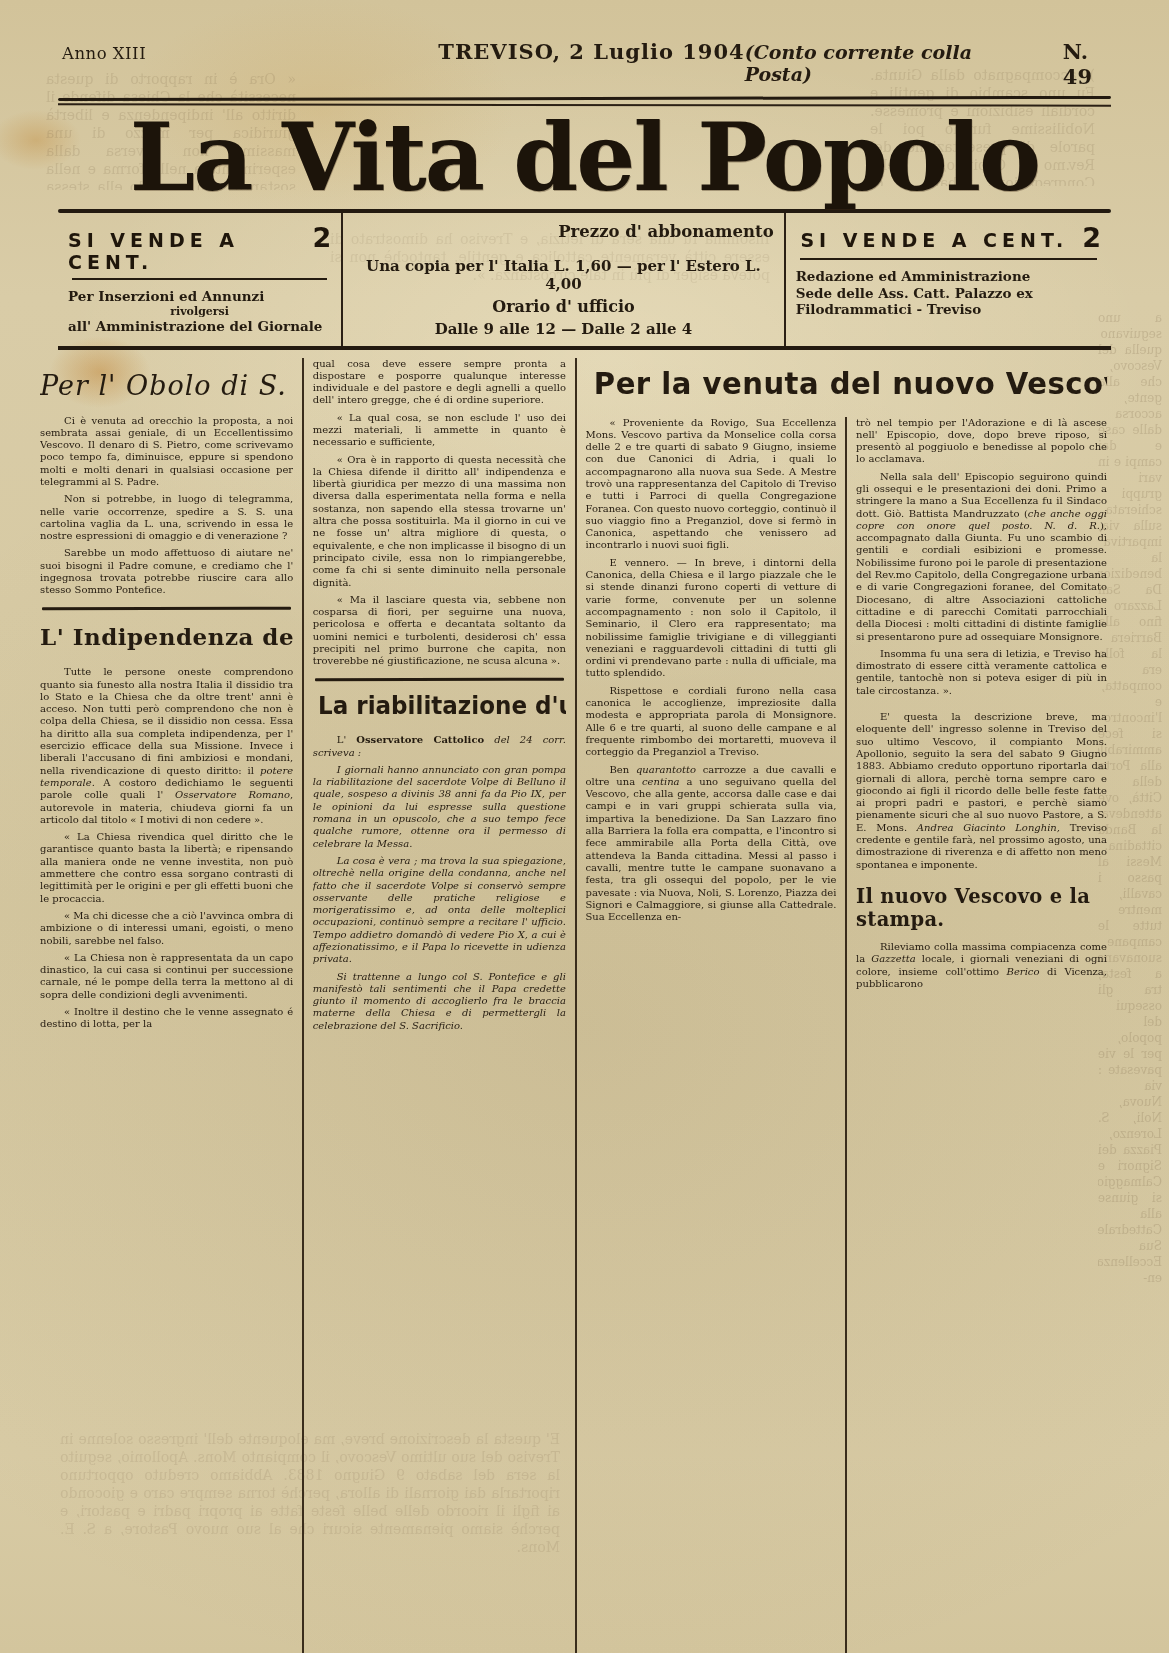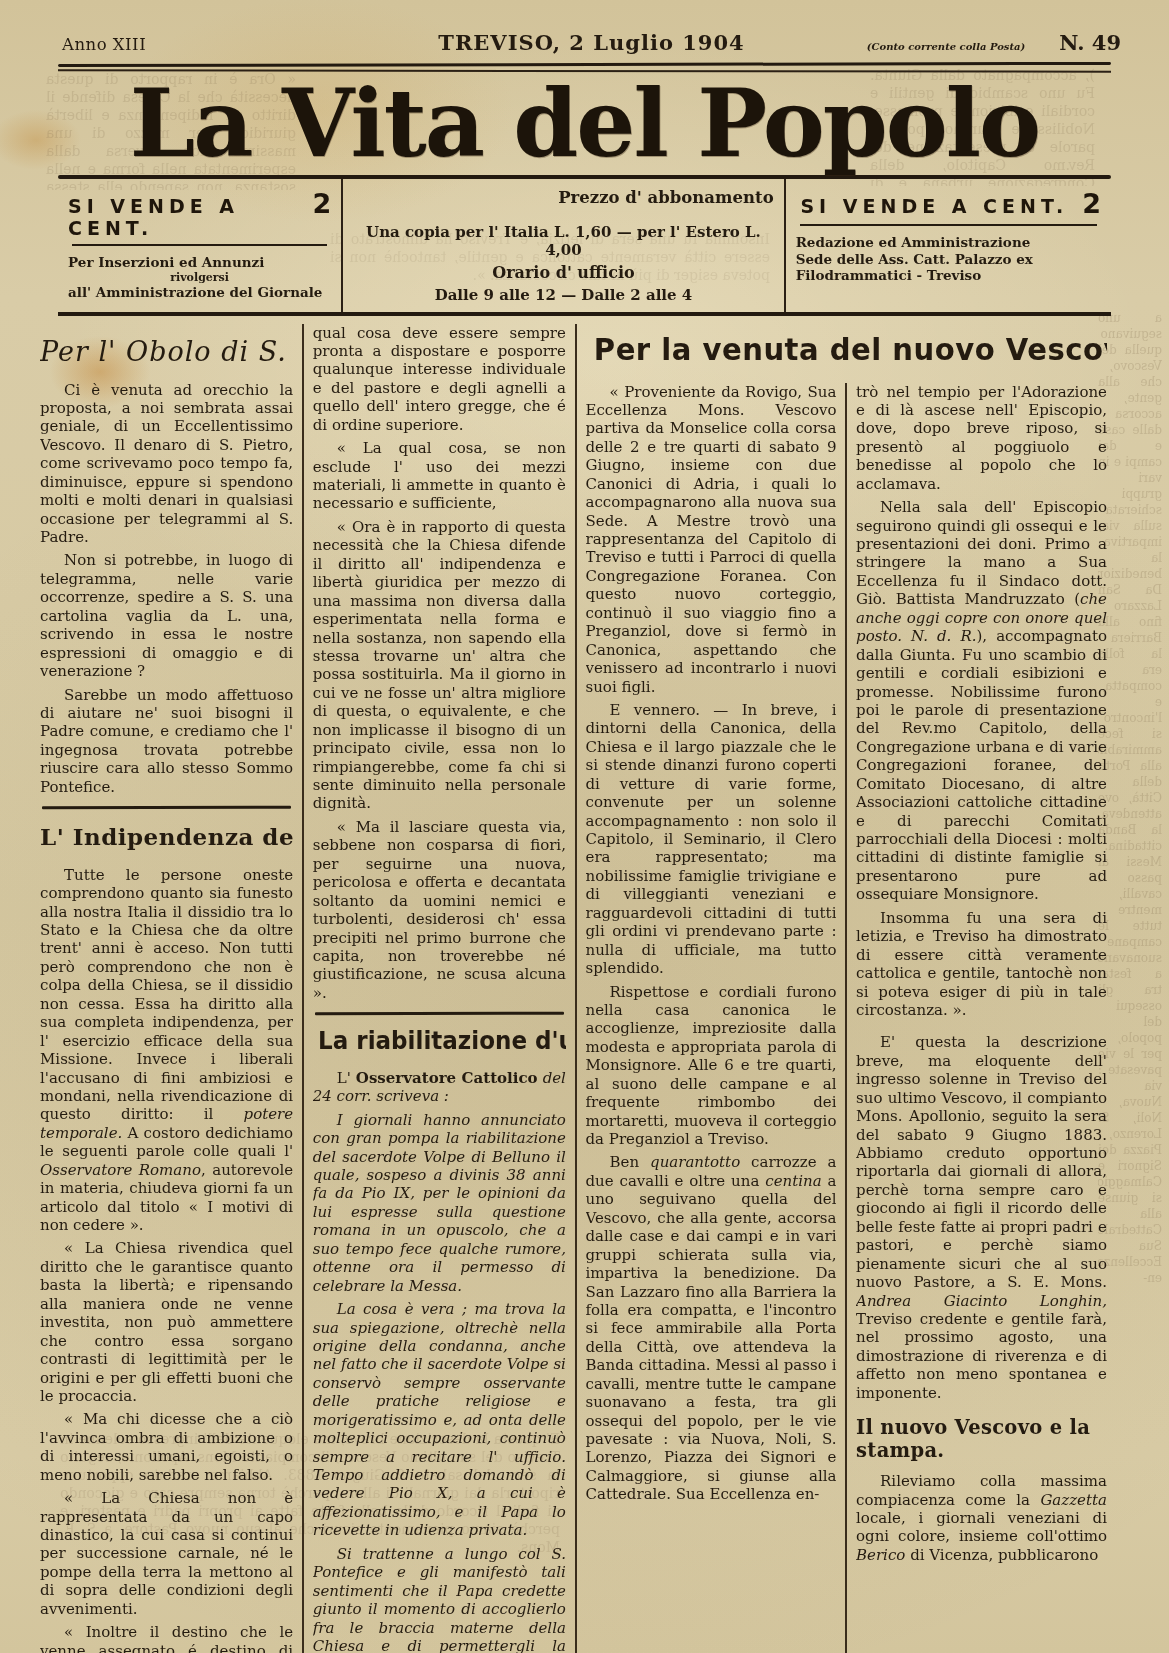--- a/index.html
+++ b/index.html
@@ -13,21 +13,21 @@
       radial-gradient(ellipse 700px 420px at 52% 22%, rgba(255,247,220,.30), rgba(255,247,220,0) 78%),
       radial-gradient(ellipse 1000px 800px at 50% 62%, rgba(115,88,40,.10), rgba(115,88,40,0) 85%),
       linear-gradient(180deg,#d2c39a 0%,#d9cca7 18%,#d5c8a1 55%,#d8cba5 88%,#d3c59d 100%);
   }
   .content{position:relative;z-index:2;}
   
   .topbar{display:grid;grid-template-columns:1fr auto 1fr;align-items:baseline;padding:22px 48px 0 62px;}
   .anno{font-size:16.5px;letter-spacing:.5px;}
   .dateline{font-size:21px;font-weight:bold;letter-spacing:1px;text-align:center;}
   .topright{display:flex;justify-content:flex-end;align-items:baseline;gap:34px;}
-  .postal{font-style:italic;font-weight:bold;font-size:10px;margin-top:19px;}
+  .postal{font-style:italic;font-weight:bold;font-size:19px;margin-top:19px;}
   .issueno{font-size:21px;font-weight:bold;}
   .ruleset{padding:0 58px;margin-top:8px;}
   .rule-a{height:3px;background:#231a10;border-radius:2px;transform:rotate(-.12deg);}
   .rule-b{height:1.8px;background:#2b2015;margin-top:4px;transform:rotate(.08deg);}
   
   .masthead{
     margin:4px 0 2px;text-align:center;font-weight:bold;font-size:93px;line-height:1.04;
     letter-spacing:-2px;color:#1c140a;text-shadow:.6px .8px 0 rgba(60,40,20,.35);
   }
   .rule-thick{height:4px;background:#231a10;margin:2px 58px 0;border-radius:2px;}
@@ -45,21 +45,21 @@
   .small-bold{font-size:13.5px;font-weight:bold;line-height:1.25;}
   .tiny{font-size:11px;font-weight:bold;text-align:center;line-height:1.2;}
   .c-line1{font-size:16.5px;font-weight:bold;text-align:right;}
   .c-line2{font-size:15px;text-align:center;margin-top:16px;font-weight:bold;}
   .c-line3{font-size:16px;font-weight:bold;text-align:center;margin-top:4px;}
   .c-line4{font-size:15px;text-align:center;margin-top:4px;font-weight:bold;}
   
   .bodyarea{display:flex;align-items:stretch;height:1336px;overflow:hidden;padding:8px 62px 0 40px;}
   .vr{flex:0 0 1.6px;background:linear-gradient(#32271a,#453télé) ;background:#3a2d1c;margin:0 9px;}
   .col{flex:1;overflow:hidden;}
-  .col p{margin:0 0 5px;text-indent:24px;text-align:justify;font-size:15px;line-height:1.23;}
+  .col p{margin:0 0 5px;text-indent:24px;text-align:justify;font-size:10px;line-height:1.23;}
   .obolo-title{font-style:italic;font-size:27px;text-align:center;margin:12px 0 14px;letter-spacing:1px;white-space:nowrap;}
   .indip-title{font-weight:bold;font-size:23px;text-align:center;margin:14px 0 16px;letter-spacing:.5px;white-space:nowrap;}
   .sac-title{font-family:"DejaVu Sans",sans-serif;font-weight:bold;font-size:24px;text-align:center;margin:12px 0 14px;letter-spacing:0;white-space:nowrap;transform:scaleX(.96);}
   .venuta-title{font-family:"DejaVu Sans",sans-serif;font-weight:bold;font-size:30px;text-align:center;margin:8px 0 16px;letter-spacing:.5px;white-space:nowrap;transform:scaleX(.97);}
   .stampa-title{font-weight:bold;font-size:19.5px;margin:14px 0 10px;text-indent:0;letter-spacing:.3px;}
   .div2{height:2.6px;background:#241b10;margin:10px 2px 8px;border-radius:1px;transform:rotate(-.15deg);}
   .it{font-style:italic;}
   .b{font-weight:bold;}
   .italicpara{font-style:italic;}
   .colgroup{flex:2.06;display:flex;flex-direction:column;overflow:hidden;}

